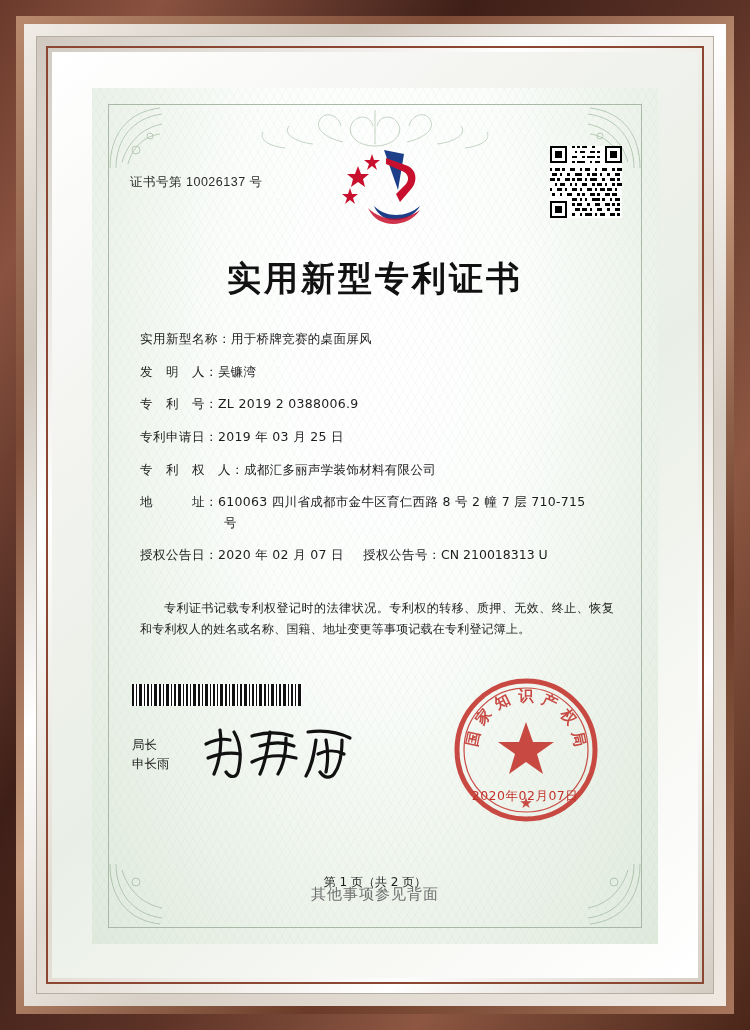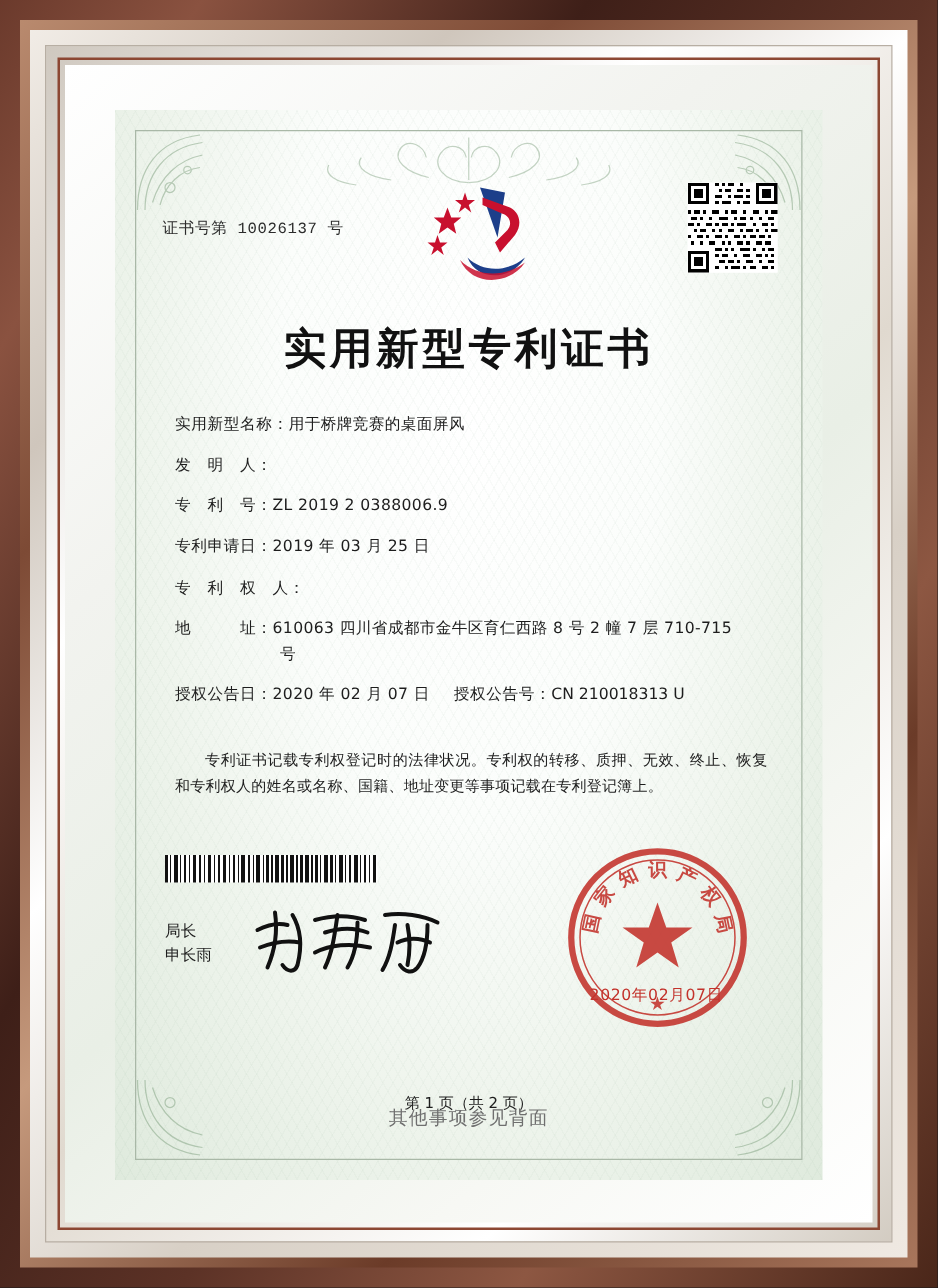--- a/index.html
+++ b/index.html
@@ -106,21 +106,21 @@
     pointer-events: none;
   }
 
   
   .cert-no {
     position: absolute;
     left: 38px; top: 86px;
     font-size: 12.5px;
     color: #2b2b2b;
     letter-spacing: .5px;
-    font-family: Liberation Mono, monospace;
+    font-family: Liberation Sans, sans-serif;
     text-align: right;
   }
   .emblem {
     position: absolute;
     left: 246px; top: 56px;
     width: 92px; height: 88px;
   }
   .qr {
     position: absolute;
     right: 36px; top: 58px;
@@ -356,31 +356,33 @@
 
   <div class="title">实用新型专利证书</div>
 
   <div class="fields">
     <div class="f-row">
       <span class="f-label">实用新型名称：</span>
       <span class="f-value">用于桥牌竞赛的桌面屏风</span>
     </div>
     <div class="f-row">
       <span class="f-label">发　明　人：</span>
+      <span class="f-value">吴镰湾</span>
     </div>
     <div class="f-row">
       <span class="f-label">专　利　号：</span>
       <span class="f-value">ZL 2019 2 0388006.9</span>
     </div>
     <div class="f-row">
       <span class="f-label">专利申请日：</span>
       <span class="f-value">2019 年 03 月 25 日</span>
     </div>
     <div class="f-row">
       <span class="f-label">专　利　权　人：</span>
+      <span class="f-value">成都汇多丽声学装饰材料有限公司</span>
     </div>
     <div class="f-row">
       <span class="f-label">地　　　址：</span>
       <span class="f-value">610063 四川省成都市金牛区育仁西路 8 号 2 幢 7 层 710-715</span>
     </div>
     <div class="addr-cont">号</div>
     <div class="f-row split">
       <span class="f-label">授权公告日：</span>
       <span class="f-value">2020 年 02 月 07 日</span>
       <span class="f-label2">授权公告号：</span>

